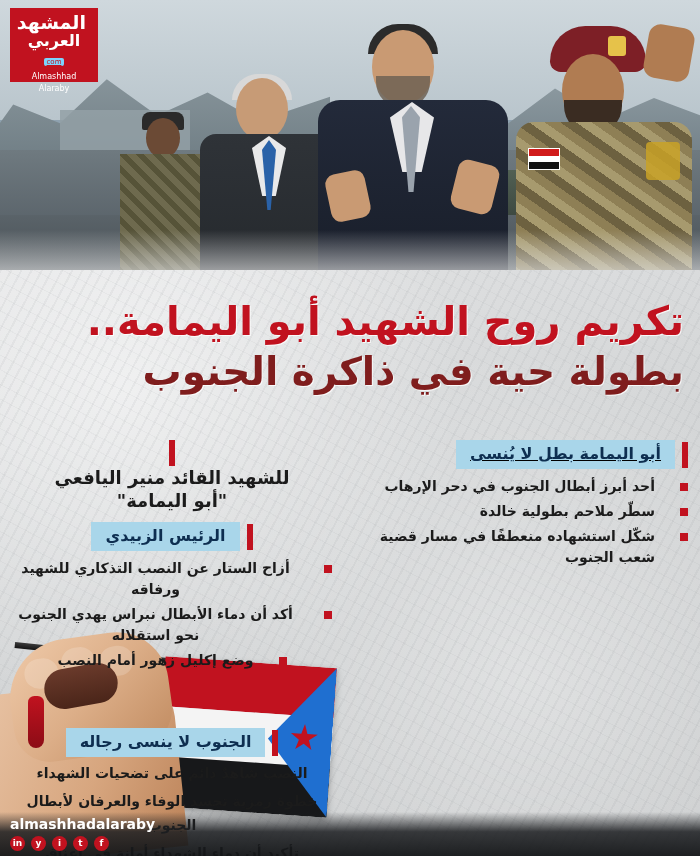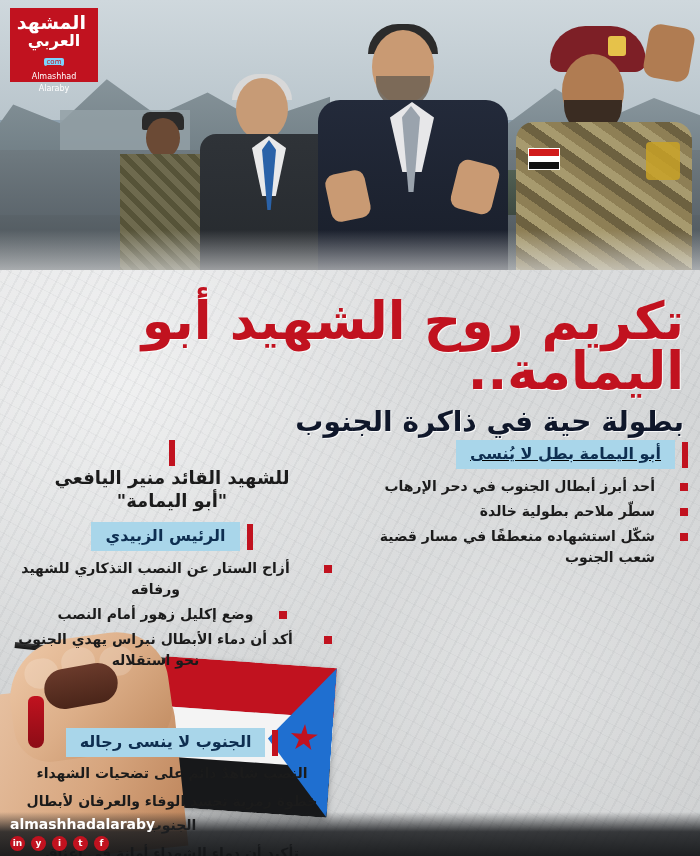--- a/index.html
+++ b/index.html
@@ -141,28 +141,28 @@
   }
 
   
   .headline {
     position:absolute; right: 16px; top: 296px; width: 668px;
     text-align: right;
     z-index: 5;
   }
   .headline .hl1 {
     color: #c1121f;
-    font-size: 52px;
+    font-size: 40px;
     font-weight: bold;
     line-height: 50px;
     text-shadow: 1px 1px 0 rgba(255,255,255,.8);
   }
   .headline .hl2 {
-    color: #0f172a;
-    font-size: 28px;
+    color: #7f1d1d;
+    font-size: 39px;
     font-weight: bold;
     line-height: 52px;
     text-shadow: 1px 1px 0 rgba(255,255,255,.8);
   }
 
   
   .fistflag { position:absolute; left: 0; top: 600px; width: 340px; height: 256px; z-index: 4; }
   .forearm {
     position:absolute; left: -10px; top: 86px; width: 190px; height: 170px;
     background: linear-gradient(120deg,#e8c3a4 0%, #d7a67f 55%, #bb8258 100%);
@@ -403,25 +403,25 @@
           <div class="bar"></div>
           <div class="pill">الرئيس الزبيدي</div>
         </div>
         <div class="bullets">
           <div class="bullet">
             <div class="sq"></div>
             <div class="txt">أزاح الستار عن النصب التذكاري للشهيد ورفاقه</div>
           </div>
           <div class="bullet">
             <div class="sq"></div>
-            <div class="txt">وضع إكليل زهور أمام النصب</div>
+            <div class="txt">أكد أن دماء الأبطال نبراس يهدي الجنوب نحو استقلاله</div>
           </div>
           <div class="bullet">
             <div class="sq"></div>
-            <div class="txt">أكد أن دماء الأبطال نبراس يهدي الجنوب نحو استقلاله</div>
+            <div class="txt">وضع إكليل زهور أمام النصب</div>
           </div>
         </div>
       </div>
     </div>
 
     <div class="sec-bottom">
       <div class="sec-head">
         <div class="bar"></div>
         <div class="pill">الجنوب لا ينسى رجاله</div>
       </div>

